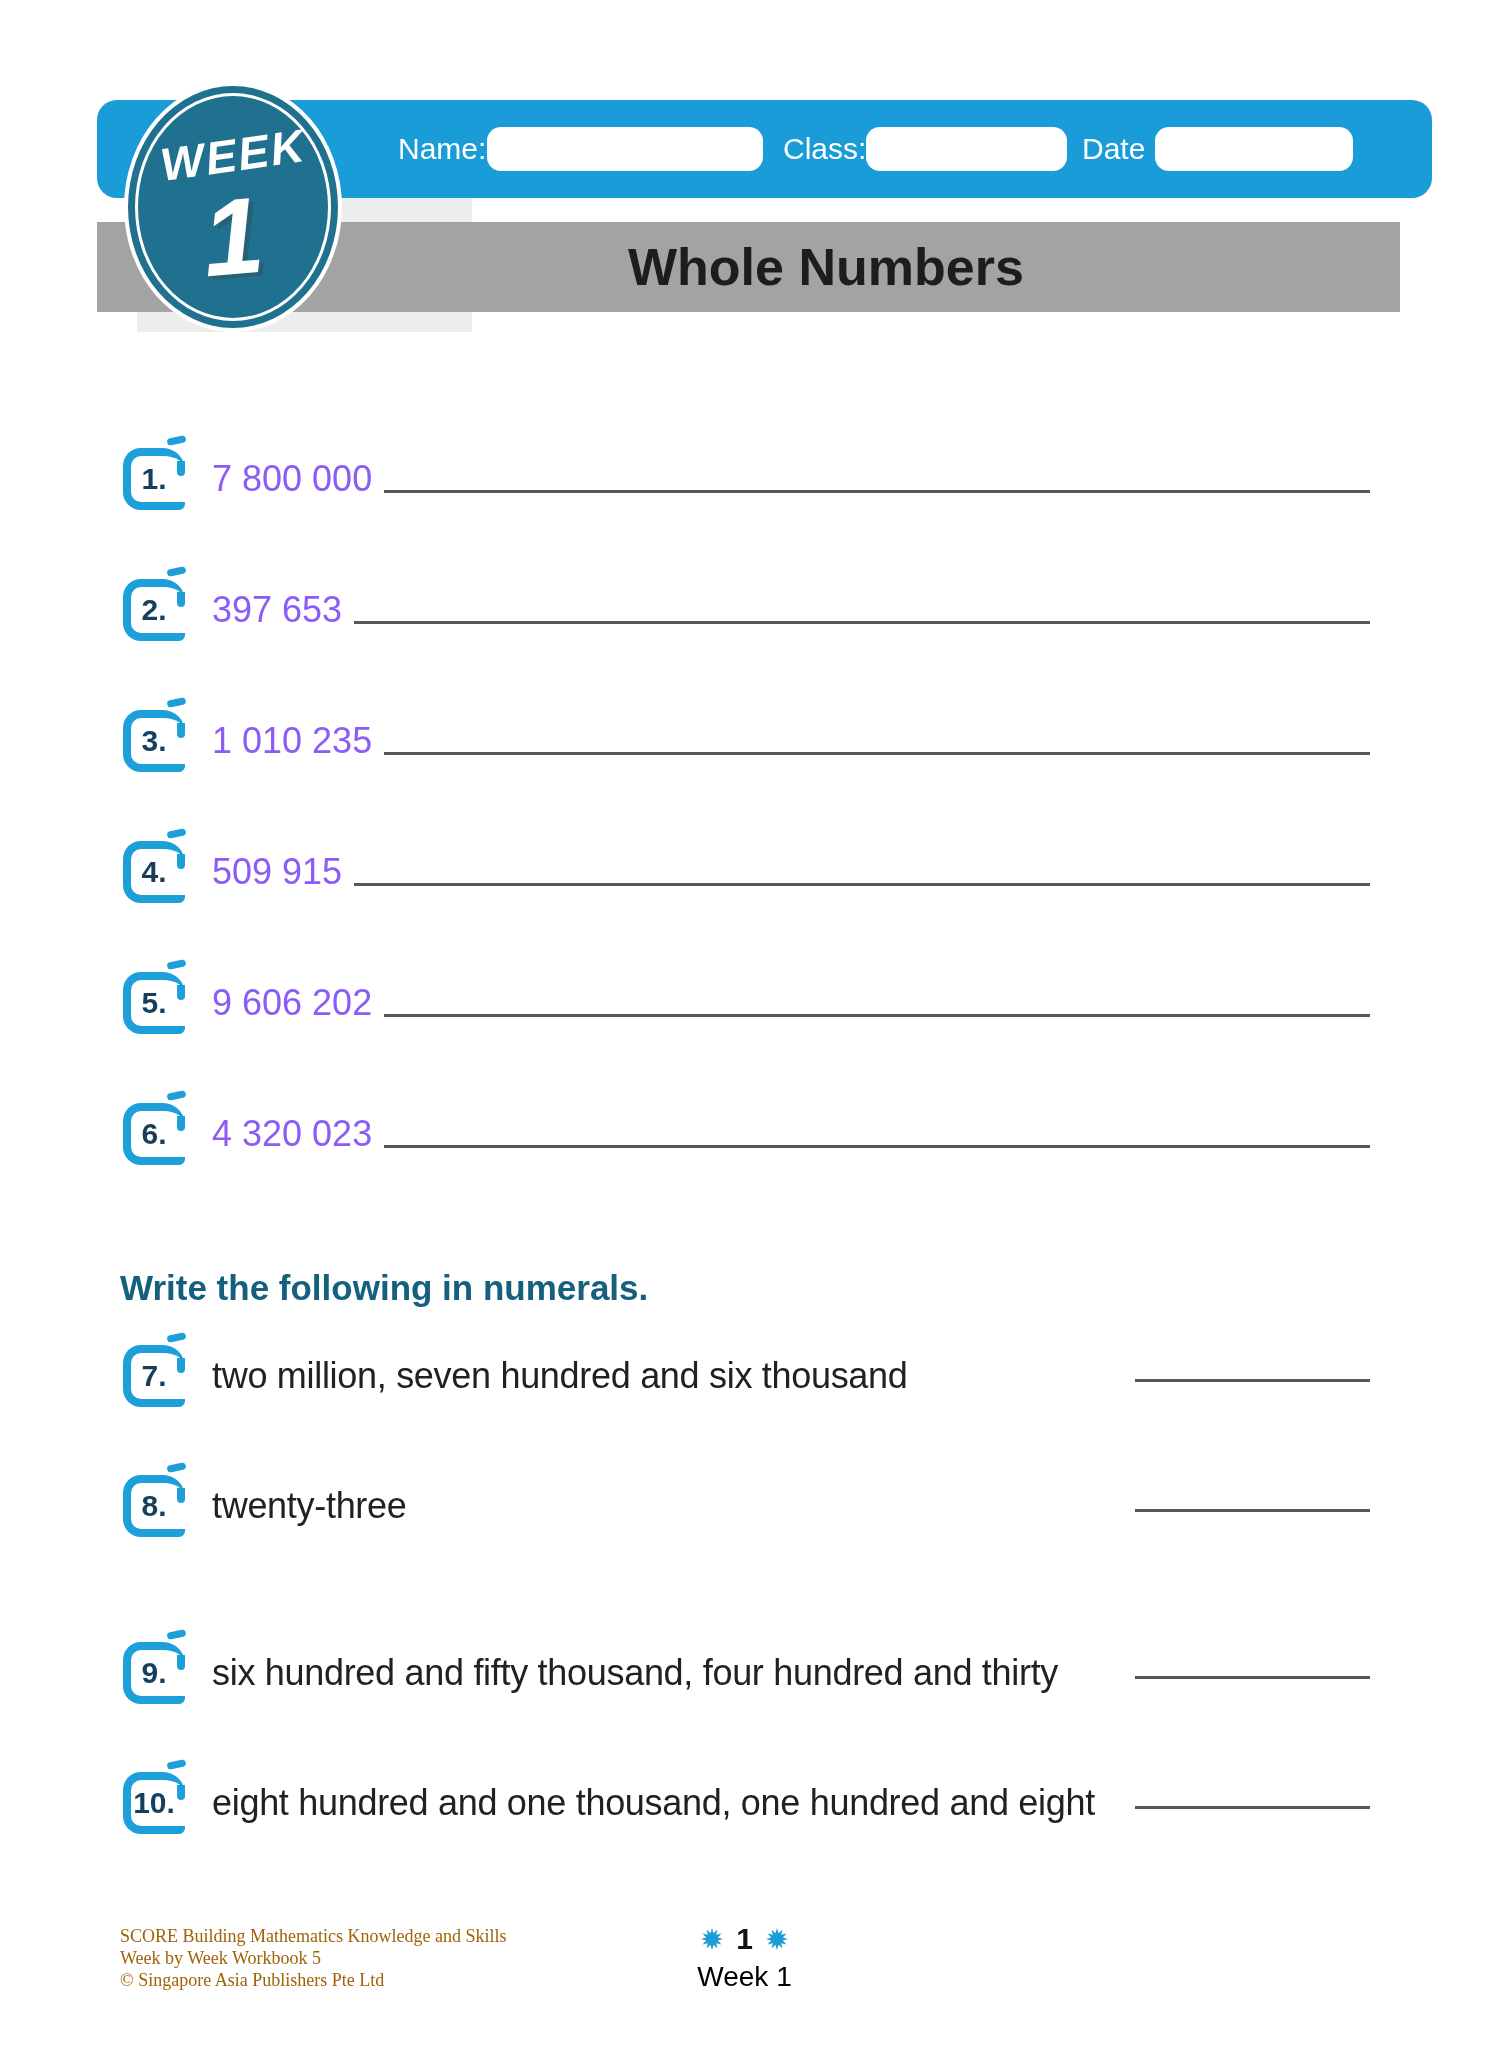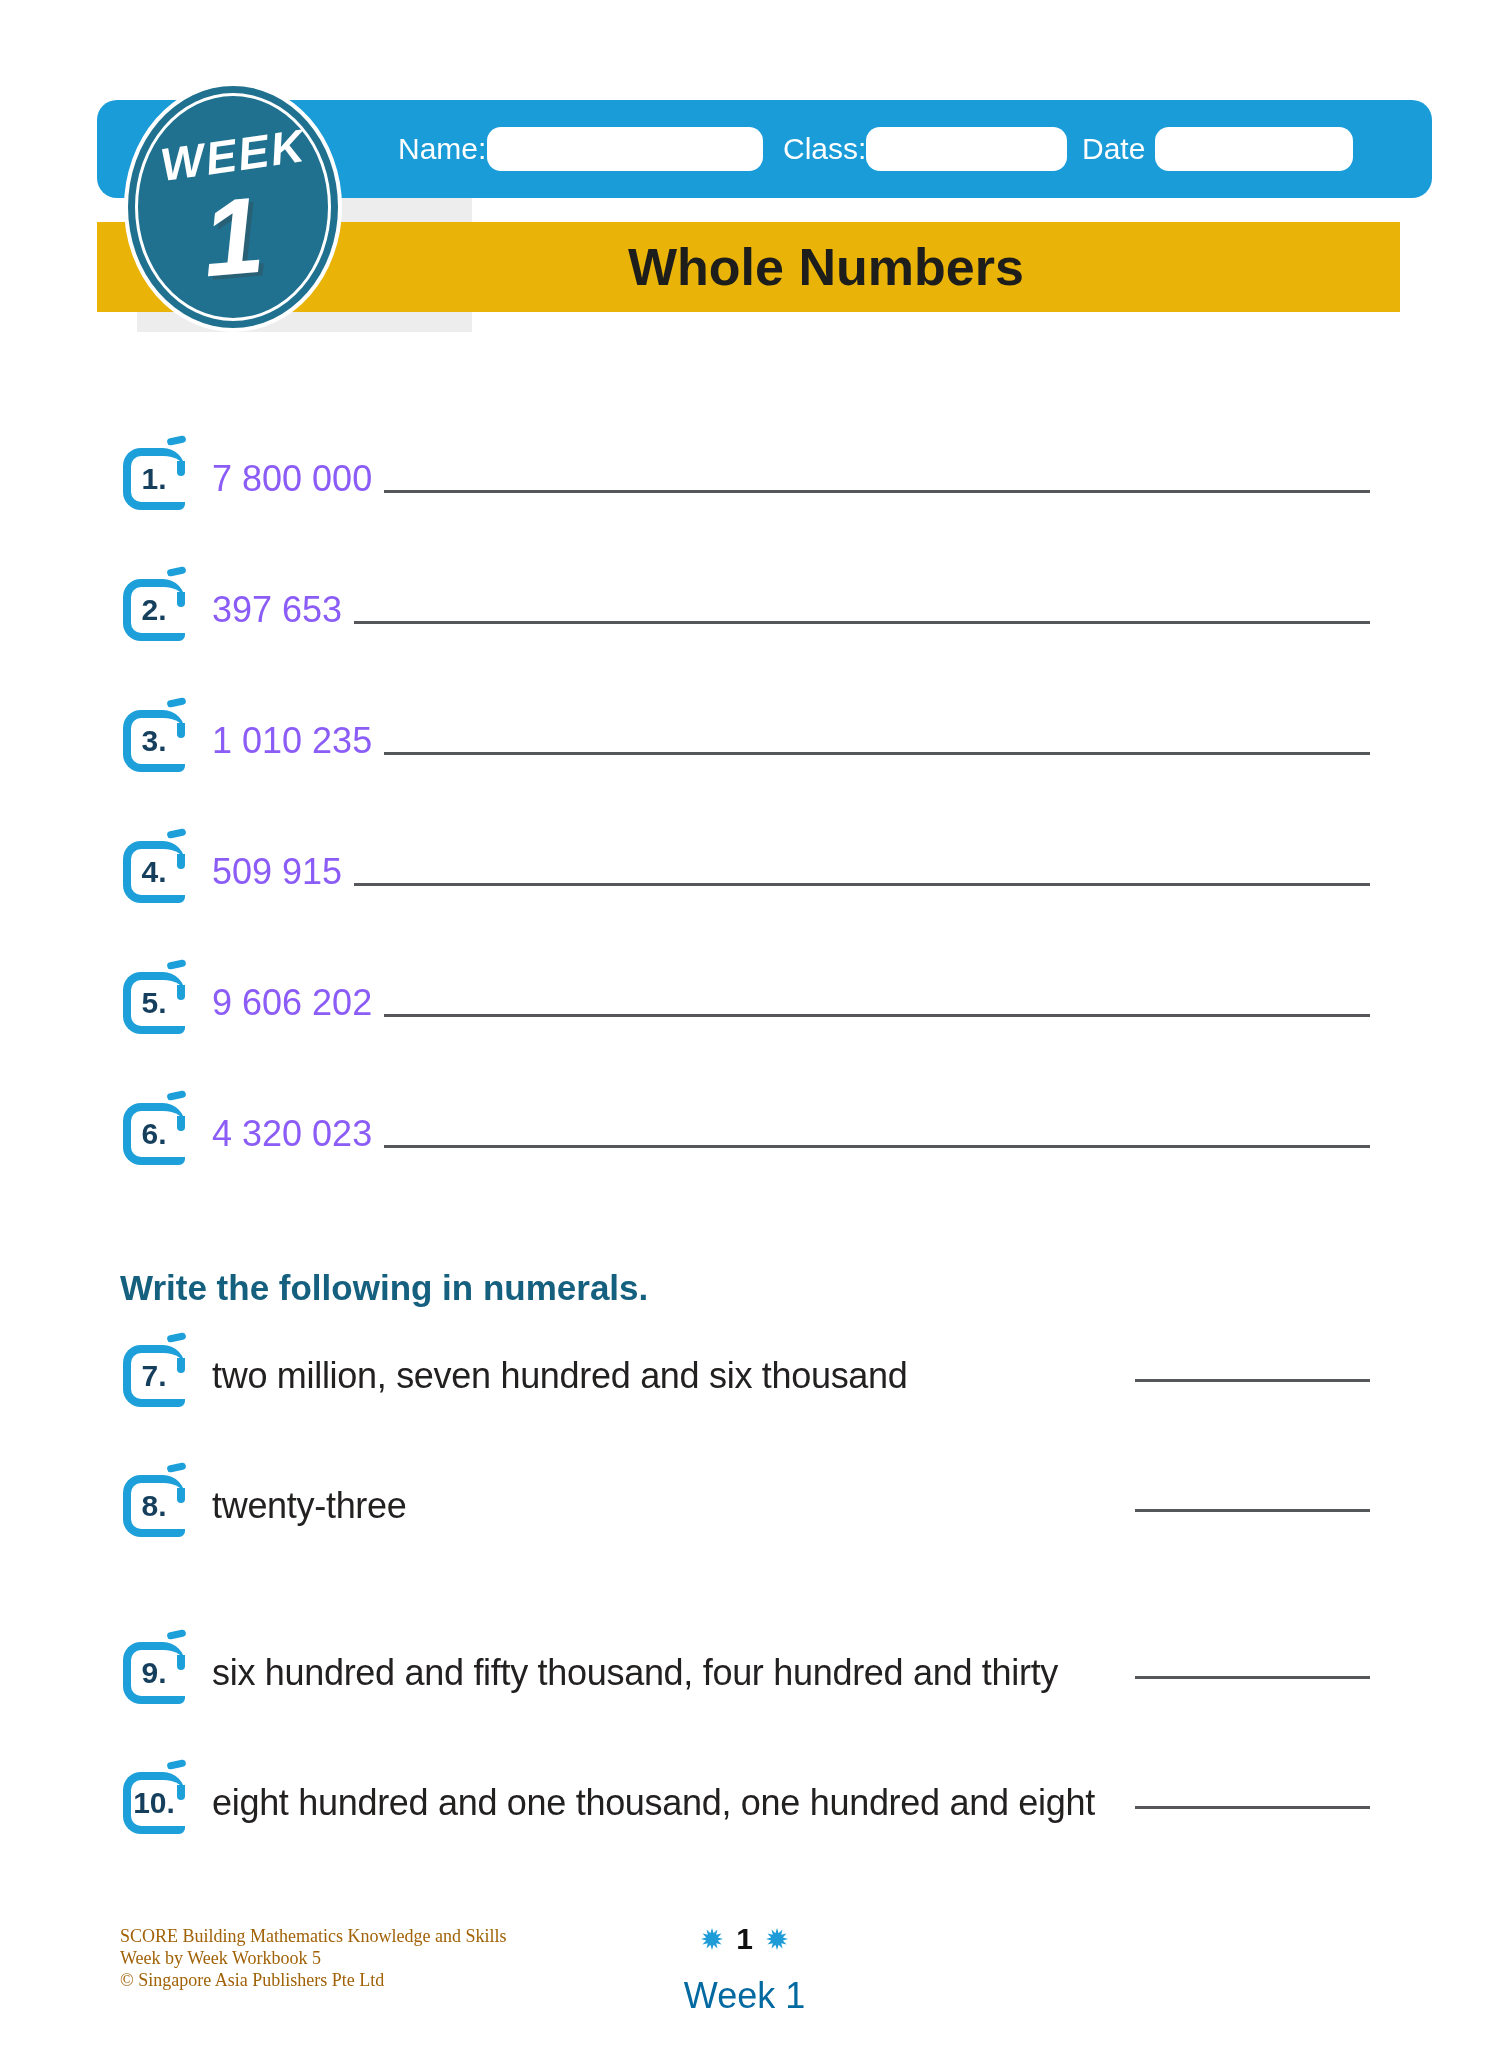--- a/index.html
+++ b/index.html
@@ -8,21 +8,21 @@
 
   
   .backdrop{position:absolute;left:137px;top:198px;width:335px;height:134px;background:#ededee;z-index:0;}
   .topbar{position:absolute;left:97px;top:100px;width:1303px;height:98px;background:#1a9cd8;
           border-radius:20px;z-index:1;padding-left:32px;}
   .topbar .lbl{position:absolute;top:0;height:98px;line-height:98px;color:#ffffff;font-size:30px;}
   .lbl-name{left:301px;} .lbl-class{left:686px;} .lbl-date{left:985px;}
   .inp{position:absolute;top:27px;height:44px;background:#ffffff;border-radius:14px;}
   .inp-name{left:390px;width:276px;} .inp-class{left:769px;width:201px;} .inp-date{left:1058px;width:198px;}
 
-  .banner{position:absolute;left:97px;top:222px;width:1303px;height:90px;background:#eab308;z-index:1;}
+  .banner{position:absolute;left:97px;top:222px;width:1303px;height:90px;background:#a3a3a3;z-index:1;}
   .banner h1{position:absolute;left:531px;top:0;margin:0;height:90px;line-height:90px;
              font-size:52px;font-weight:bold;letter-spacing:0px;color:#1d1d1b;}
 
   .week-circle{position:absolute;left:124px;top:82px;width:218px;height:250px;background:#20708f;
                border:4px solid #ffffff;border-radius:50%;box-sizing:border-box;z-index:3;}
   .week-circle::after{content:"";position:absolute;inset:7px;border:3px solid #ffffff;border-radius:50%;}
   .week-word{position:absolute;left:0;top:42px;width:100%;text-align:center;color:#ffffff;
              font-size:46px;font-weight:bold;font-style:italic;letter-spacing:2px;
              transform:rotate(-8deg);}
   .week-num{position:absolute;left:0;top:88px;width:100%;text-align:center;color:#ffffff;
@@ -58,21 +58,21 @@
   .nline{flex:none;width:235px;margin-bottom:25px;align-self:flex-end;
          border-bottom:3px solid #55575b;height:0;}
 
   
   .f-left{position:absolute;left:120px;top:1925px;font-family:Liberation Serif, serif;
           font-size:18px;line-height:22px;color:#a16207;}
   .f-center{position:absolute;left:0;top:1922px;width:100%;display:flex;flex-direction:column;
             align-items:center;}
   .f-pageno{display:flex;align-items:center;gap:12px;}
   .f-pageno .num{font-size:30px;font-weight:bold;color:#111;}
-  .f-week{margin-top:19px;font-size:36px;color:#0369a1;}
+  .f-week{margin-top:5px;font-size:28px;color:#000000;}
   .star{width:24px;height:24px;display:block;}
 </style>
 </head>
 <body>
 
 <div class="page">
 
   <div class="backdrop"></div>
 
   <div class="topbar">

